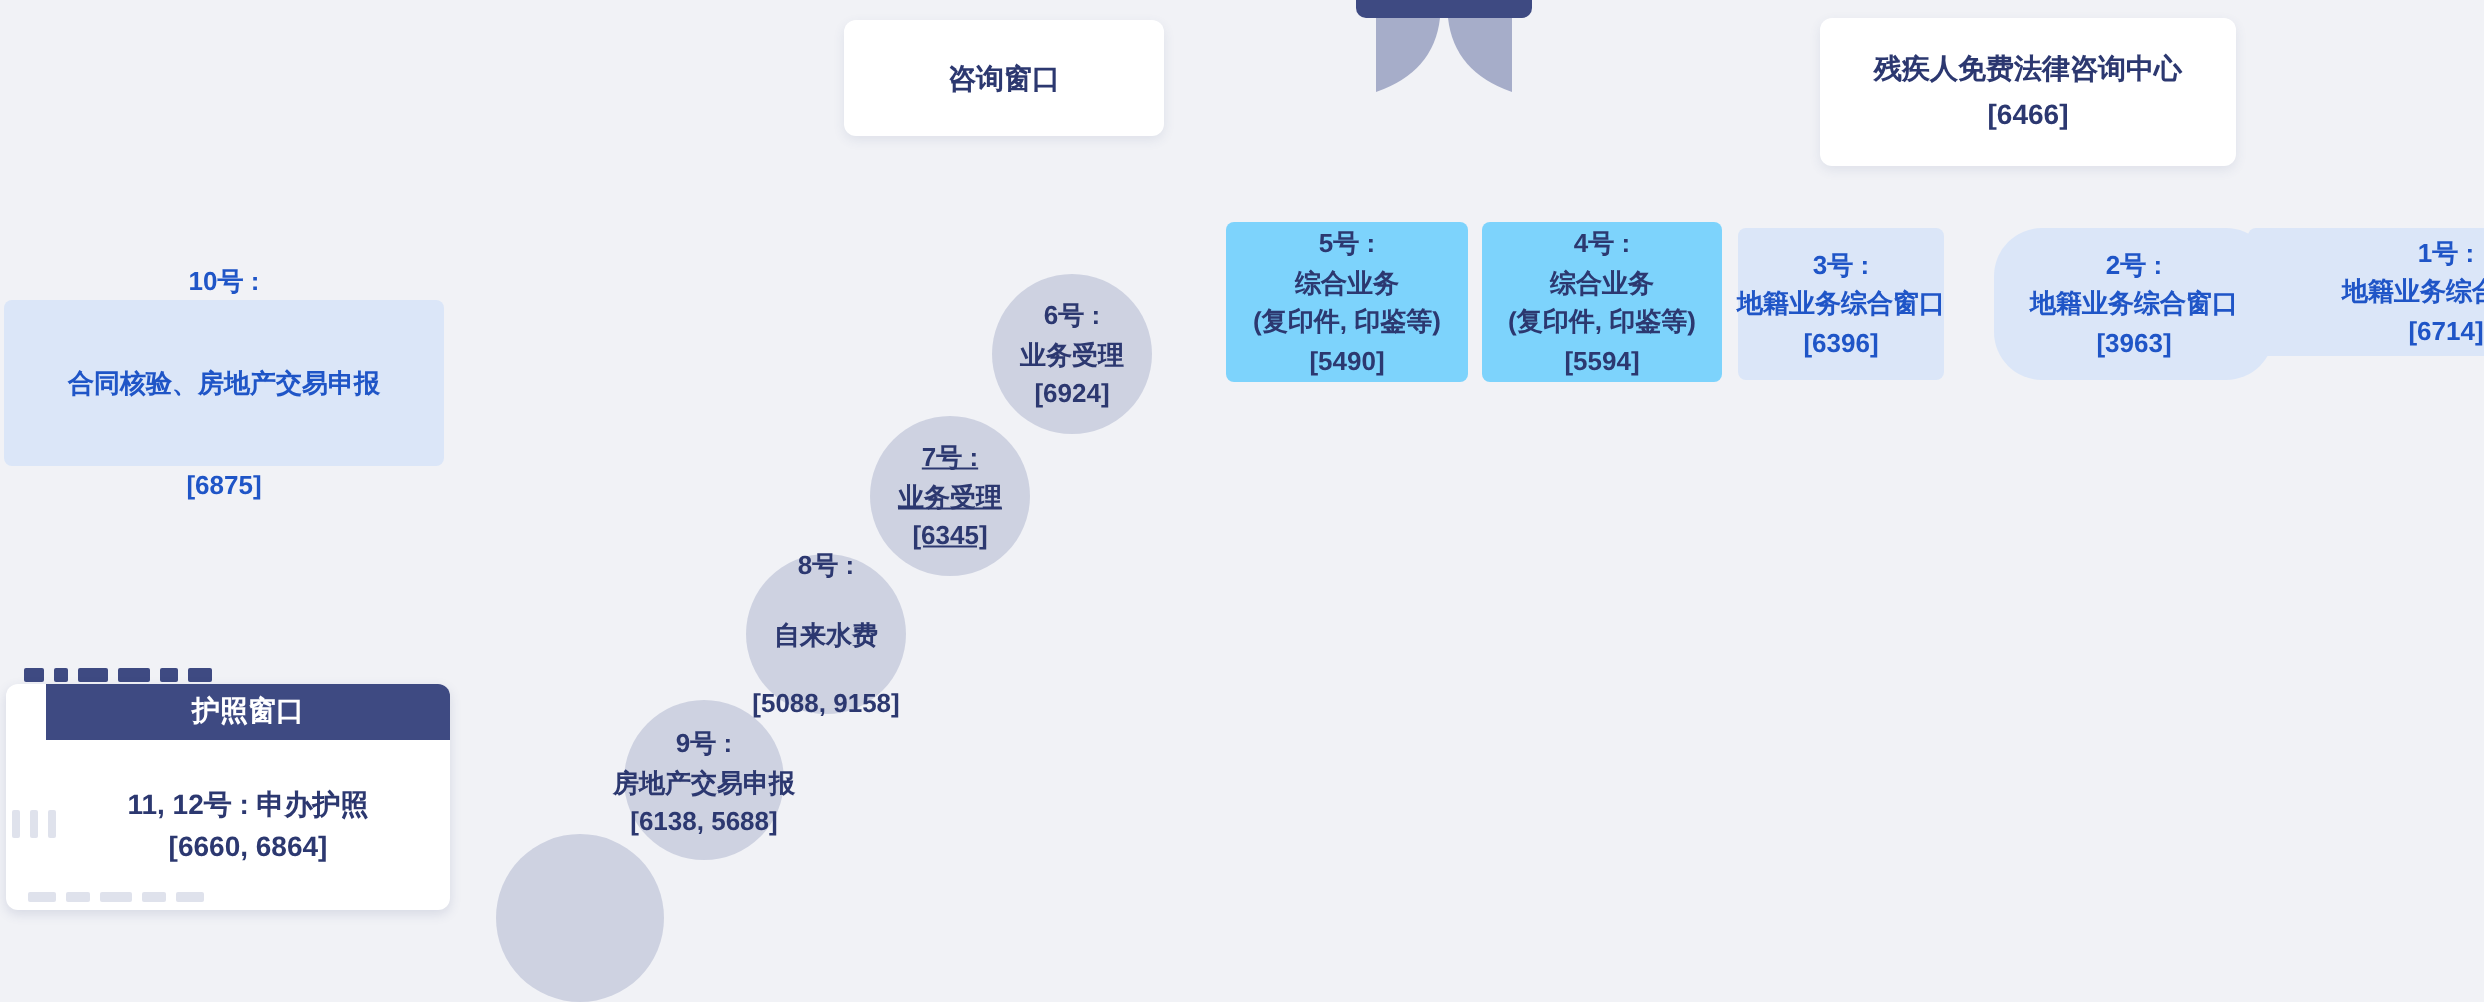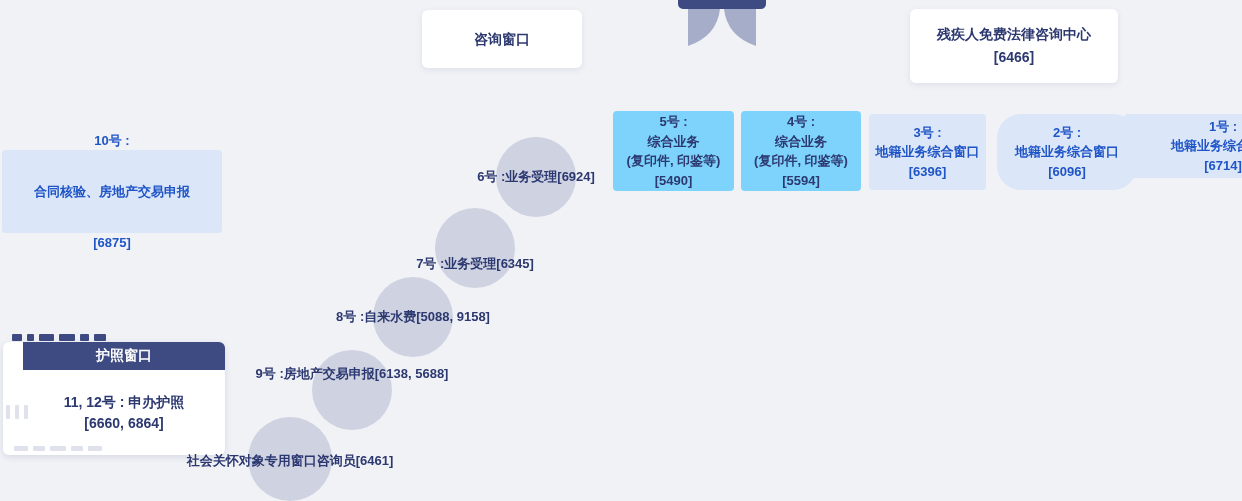--- a/index.html
+++ b/index.html
@@ -42,21 +42,21 @@
   .tile.blue{background:#dbe6f8;color:#1f55c7;}
   
   .circle{
     position:absolute;
     border-radius:50%;
     background:#ced2e1;
   }
   .circle-label{
     position:absolute;
     transform:translate(-50%,-50%);
-    display:flex;flex-direction:row;
+    display:flex;flex-direction:column;
     align-items:center;justify-content:center;
     color:#2c3870;
     font-size:13px;font-weight:600;
     line-height:19.5px;
     text-align:center;
     white-space:nowrap;
     z-index:3;
   }
   
   .passport{
@@ -117,29 +117,29 @@
     <span>综合业务</span>
     <span>(复印件, 印鉴等)</span>
     <span>[5490]</span>
   </div>
   <div class="tile gray" style="left:741px;top:111px;width:120px;height:80px;">
     <span>4号 :</span>
     <span>综合业务</span>
     <span>(复印件, 印鉴等)</span>
     <span>[5594]</span>
   </div>
-  <div class="tile blue" style="left:869px;top:114px;width:117px;height:76px;">
+  <div class="tile blue" style="left:869px;top:114px;width:103px;height:76px;">
     <span>3号 :</span>
     <span>地籍业务综合窗口</span>
     <span>[6396]</span>
   </div>
   <div class="tile blue" style="left:997px;top:114px;width:140px;height:76px;border-radius:24px;">
     <span>2号 :</span>
     <span>地籍业务综合窗口</span>
-    <span>[6096]</span>
+    <span>[3963]</span>
   </div>
   <div class="tile blue" style="left:1124px;top:114px;width:118px;height:64px;padding-left:40px;">
     <span>1号 :</span>
     <span>地籍业务综合窗口</span>
     <span>[6714]</span>
   </div>
 
   <div class="tile blue" style="left:2px;top:150px;width:220px;height:83px;line-height:20px;gap:31px;">
     <span>10号 :</span>
     <span>合同核验、房地产交易申报</span>
@@ -147,45 +147,41 @@
   </div>
 
   <div class="circle" style="left:496px;top:137px;width:80px;height:80px;"></div>
   <div class="circle-label" style="left:536px;top:177px;">
     <span>6号 :</span>
     <span>业务受理</span>
     <span>[6924]</span>
   </div>
 
   <div class="circle" style="left:435px;top:208px;width:80px;height:80px;"></div>
-  <div class="circle-label" style="left:475px;top:264px;">
+  <div class="circle-label" style="left:475px;top:248px;text-decoration:underline;">
     <span>7号 :</span>
     <span>业务受理</span>
     <span>[6345]</span>
   </div>
 
   <div class="circle" style="left:373px;top:277px;width:80px;height:80px;"></div>
-  <div class="circle-label" style="left:413px;top:317px;">
+  <div class="circle-label" style="left:413px;top:317px;gap:15px;">
     <span>8号 :</span>
     <span>自来水费</span>
     <span>[5088, 9158]</span>
   </div>
 
   <div class="circle" style="left:312px;top:350px;width:80px;height:80px;"></div>
-  <div class="circle-label" style="left:352px;top:374px;">
+  <div class="circle-label" style="left:352px;top:391px;">
     <span>9号 :</span>
     <span>房地产交易申报</span>
     <span>[6138, 5688]</span>
   </div>
 
   <div class="circle" style="left:248px;top:417px;width:84px;height:84px;"></div>
-  <div class="circle-label" style="left:290px;top:461px;">
-    <span>社会关怀对象专用窗口咨询员</span>
-    <span>[6461]</span>
-  </div>
 
   <div class="deco dark" style="left:12px;top:334px;">
     <span style="width:10px;"></span>
       <span style="width:7px;"></span>
       <span style="width:15px;"></span>
     <span style="width:16px;"></span>
       <span style="width:9px;"></span>
       <span style="width:12px;"></span>
   </div>
   <div class="deco faint" style="left:6px;top:405px;z-index:4;">

